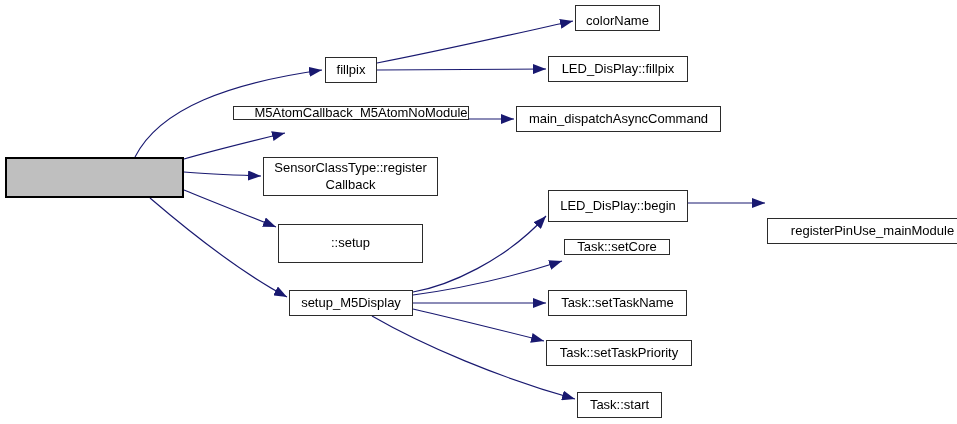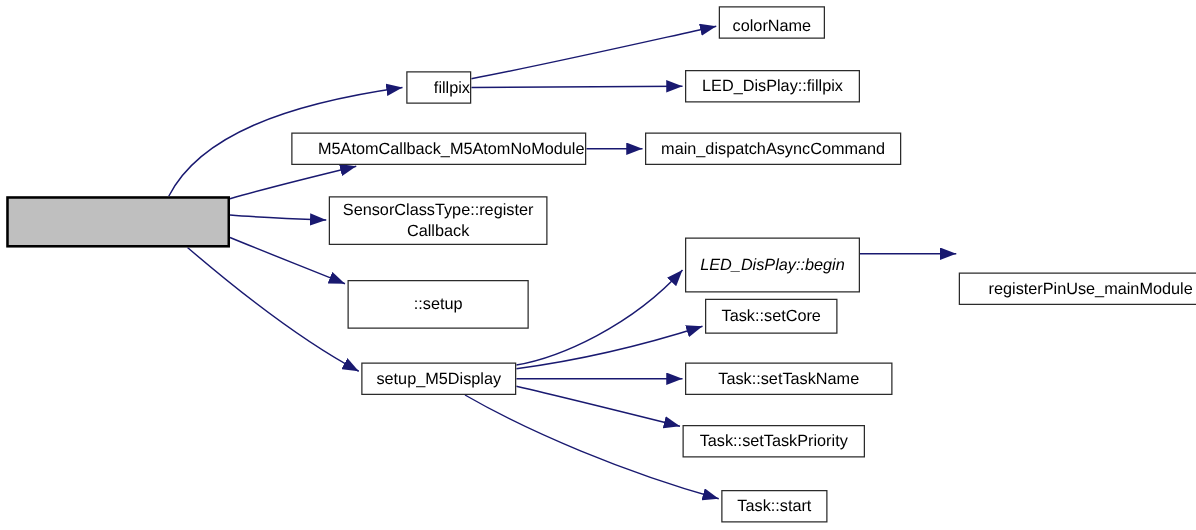--- a/index.html
+++ b/index.html
@@ -70,55 +70,55 @@
         <path d="M688,203 L765,203" fill="none" stroke="#191970" stroke-width="1.15" marker-end="url(#arrowhead)"></path>
         <path d="M413,295 C458,289 512,277 562,261" fill="none" stroke="#191970" stroke-width="1.15" marker-end="url(#arrowhead)"></path>
         <path d="M413,303 L546,303" fill="none" stroke="#191970" stroke-width="1.15" marker-end="url(#arrowhead)"></path>
         <path d="M413,309 C452,318 500,330 544,341" fill="none" stroke="#191970" stroke-width="1.15" marker-end="url(#arrowhead)"></path>
         <path d="M372,316 C424,346 500,378 575,399" fill="none" stroke="#191970" stroke-width="1.15" marker-end="url(#arrowhead)"></path>
       </g>
   </svg>
   <div id="node-layer">
       <div class="node focus" style="left: 5px; top: 157px; width: 179px; height: 41px;">
       </div>
-      <div class="node" style="left: 325px; top: 57px; width: 52px; height: 26px; align-items: flex-end;">
+      <div class="node" style="left: 325px; top: 57px; width: 52px; height: 26px;">
         <span class="line">fillpix</span>
       </div>
       <div class="node" style="left: 575px; top: 5px; width: 85px; height: 26px; justify-content: flex-end;">
         <span class="line">colorName</span>
       </div>
       <div class="node" style="left: 548px; top: 56px; width: 140px; height: 26px;">
         <span class="line">LED_DisPlay::fillpix</span>
       </div>
-      <div class="node" style="left: 233px; top: 106px; width: 236px; height: 26px; padding-left: 20px;">
+      <div class="node" style="left: 233px; top: 106px; width: 236px; height: 14px; padding-left: 20px;">
         <span class="line">M5AtomCallback_M5AtomNoModule</span>
       </div>
       <div class="node" style="left: 516px; top: 106px; width: 205px; height: 26px;">
         <span class="line">main_dispatchAsyncCommand</span>
       </div>
       <div class="node" style="left: 263px; top: 157px; width: 175px; height: 39px;">
         <span class="line">SensorClassType::register</span>
         <span class="line">Callback</span>
       </div>
       <div class="node" style="left: 278px; top: 224px; width: 145px; height: 39px;">
         <span class="line">::setup</span>
       </div>
       <div class="node" style="left: 289px; top: 290px; width: 124px; height: 26px;">
         <span class="line">setup_M5Display</span>
       </div>
-      <div class="node" style="left: 548px; top: 190px; width: 140px; height: 44px; font-style: italic;">
+      <div class="node" style="left: 548px; top: 190px; width: 140px; height: 32px;">
         <span class="line">LED_DisPlay::begin</span>
       </div>
       <div class="node" style="left: 767px; top: 190px; width: 211px; height: 26px; margin-top: 28px;">
         <span class="line">registerPinUse_mainModule</span>
       </div>
-      <div class="node" style="left: 564px; top: 239px; width: 106px; height: 28px;">
+      <div class="node" style="left: 564px; top: 239px; width: 106px; height: 16px;">
         <span class="line">Task::setCore</span>
       </div>
-      <div class="node" style="left: 548px; top: 290px; width: 166px; height: 26px;">
+      <div class="node" style="left: 548px; top: 290px; width: 139px; height: 26px;">
         <span class="line">Task::setTaskName</span>
       </div>
       <div class="node" style="left: 546px; top: 340px; width: 146px; height: 26px;">
         <span class="line">Task::setTaskPriority</span>
       </div>
       <div class="node" style="left: 577px; top: 392px; width: 85px; height: 26px;">
         <span class="line">Task::start</span>
       </div>
     </div>
 </div>

